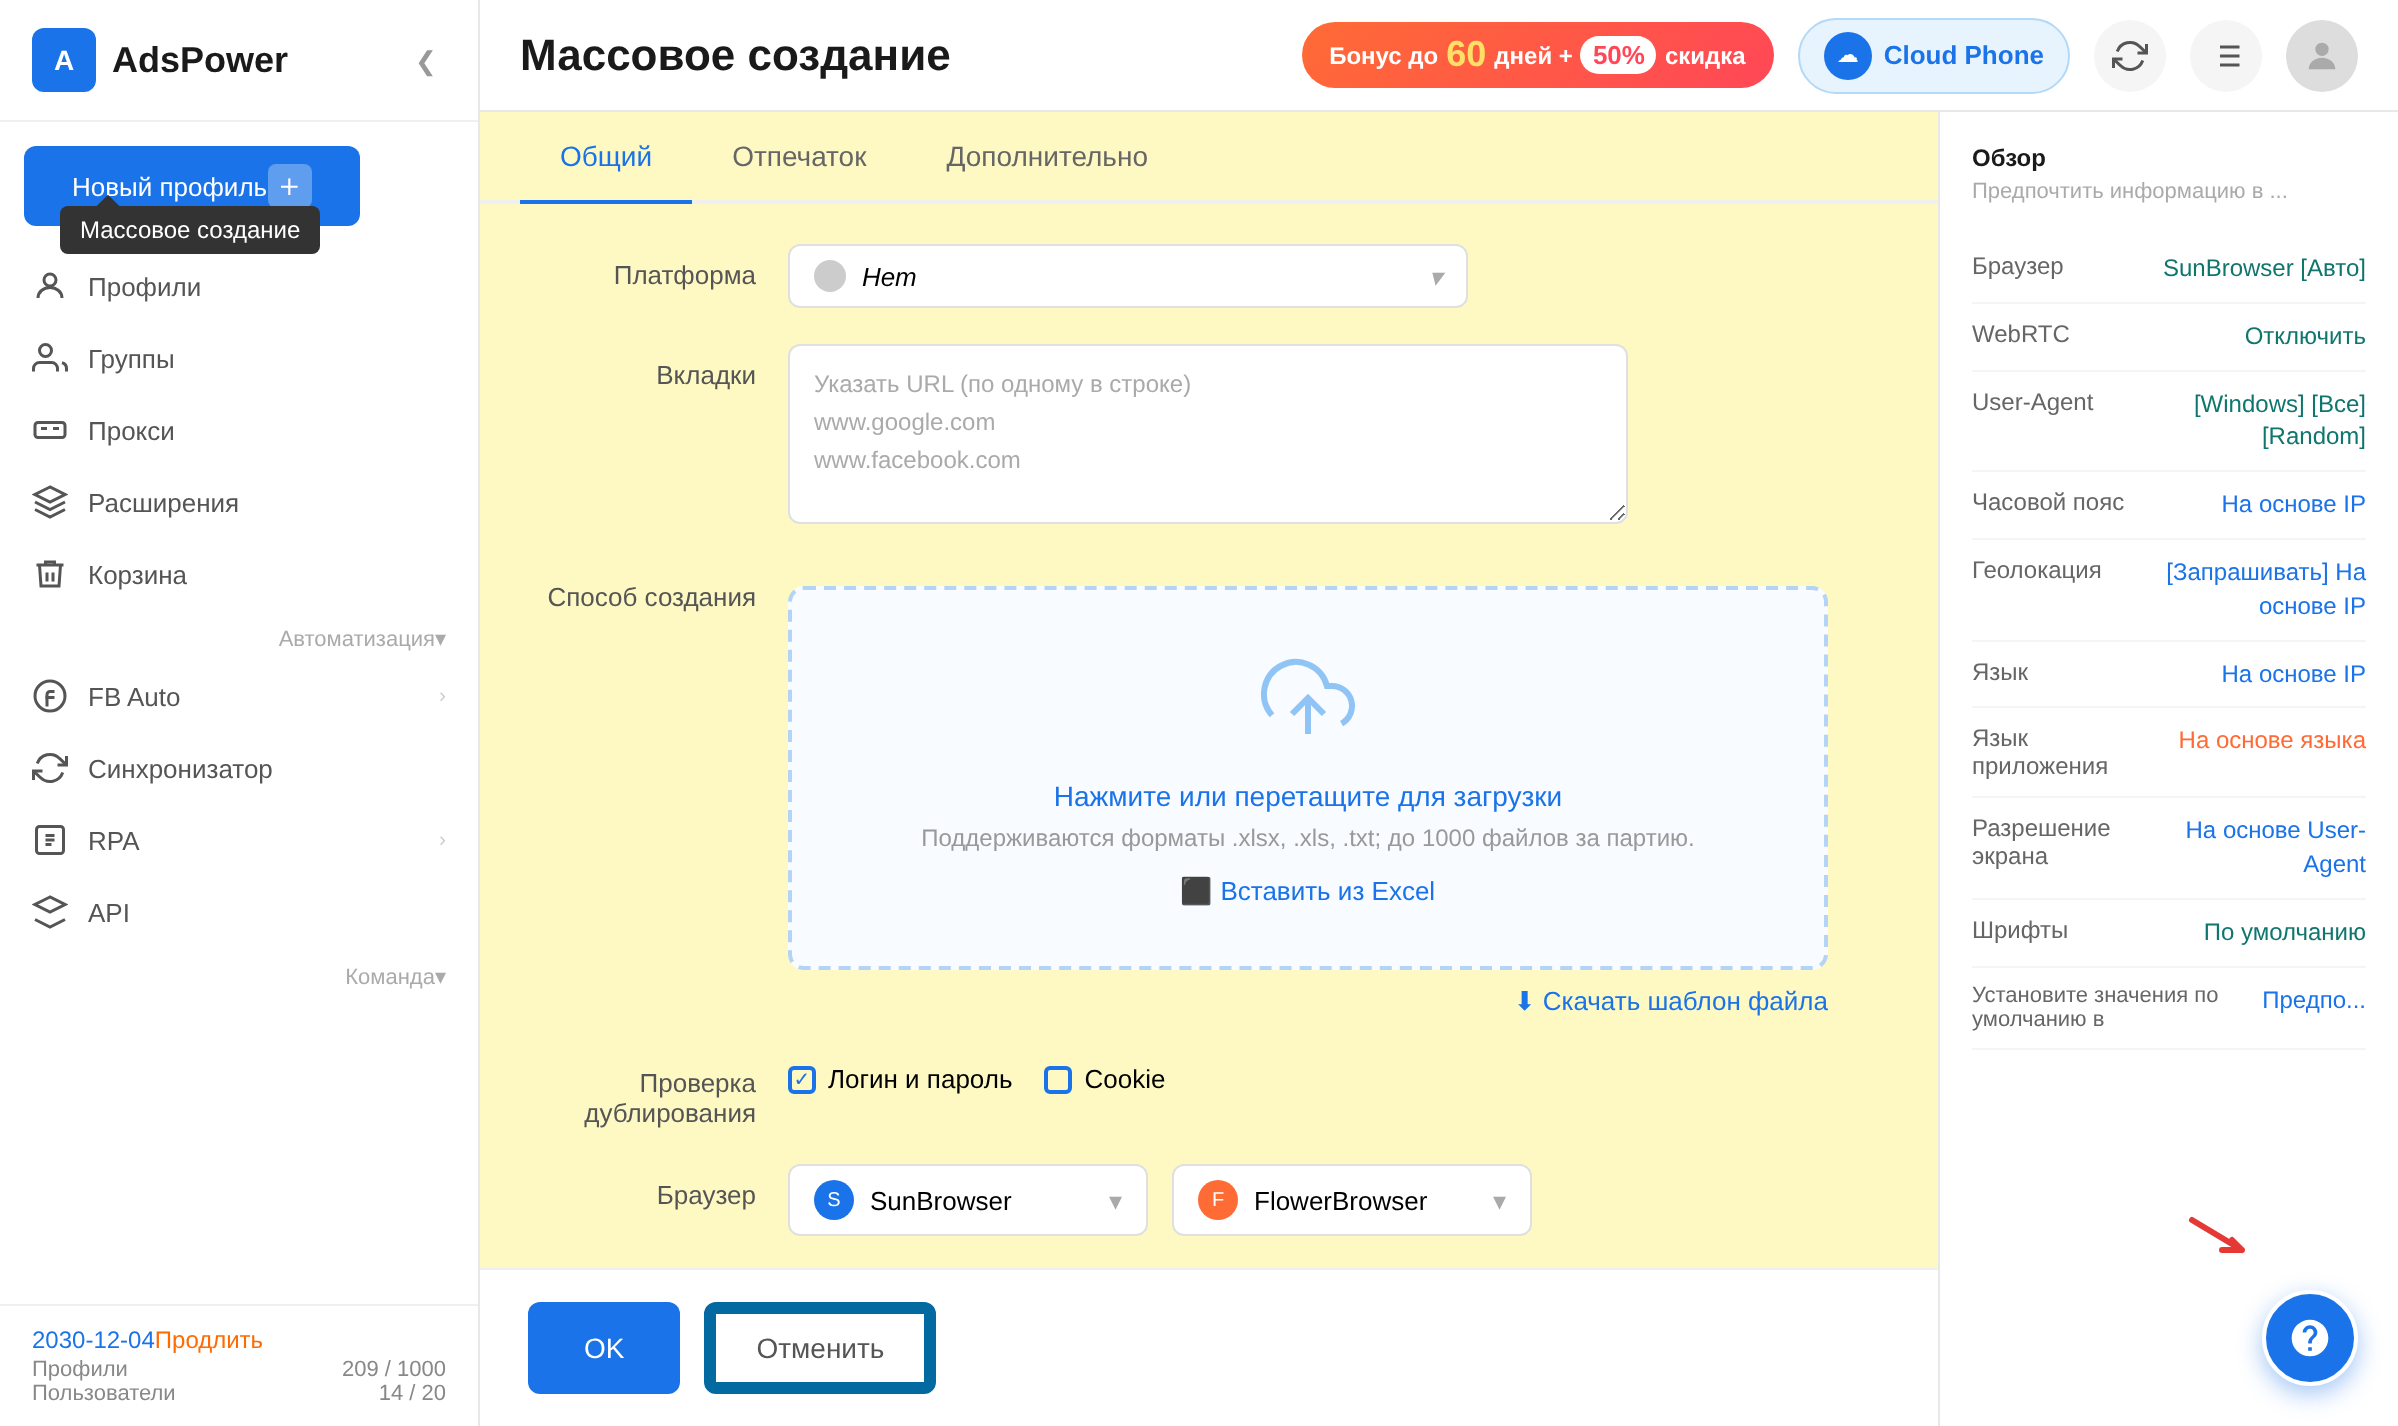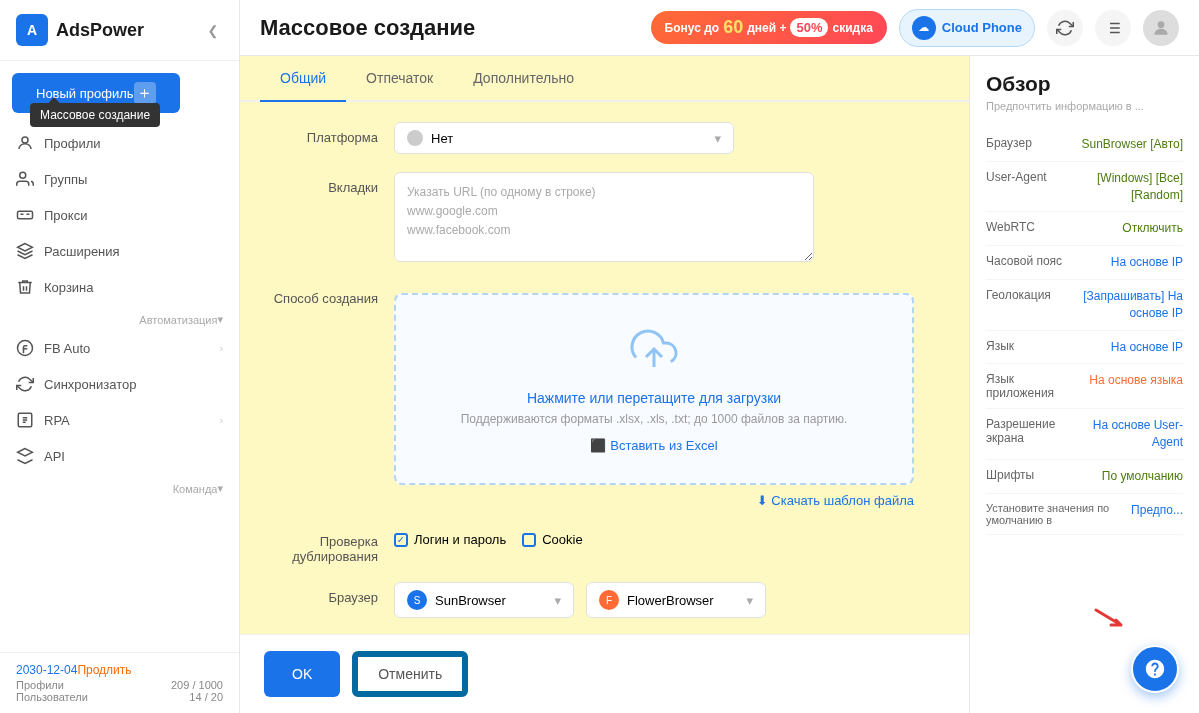--- a/index.html
+++ b/index.html
@@ -51,21 +51,21 @@
     .form-panel { flex: 1; background: #fef9c3; padding: 0; display: flex; flex-direction: column; overflow: hidden; }
     .tabs { display: flex; border-bottom: 2px solid #f0f0f0; padding: 0 20px; }
     .tab { padding: 14px 20px; cursor: pointer; color: #666; font-size: 14px; border-bottom: 2px solid transparent; margin-bottom: -2px; }
     .tab.active { color: #1a73e8; border-bottom-color: #1a73e8; font-weight: 500; }
 
     .form-body { flex: 1; padding: 20px 24px; overflow-y: auto; }
     .form-row { display: flex; margin-bottom: 18px; align-items: flex-start; }
     .form-label { width: 130px; flex-shrink: 0; color: #555; font-size: 13px; padding-top: 8px; text-align: right; padding-right: 16px; }
     .form-control { flex: 1; }
 
-    .select-box { display: flex; align-items: center; border: 1px solid #e0e0e0; border-radius: 6px; padding: 7px 12px; background: white; cursor: pointer; gap: 8px; max-width: 340px; }
+    .select-box { display: flex; align-items: center; border: 1px solid #e0e0e0; border-radius: 6px; padding: 7px 12px; background: white; cursor: pointer; gap: 8px; max-width: 340px; font-style: italic; }
     .select-box .chevron { margin-left: auto; color: #aaa; }
     .platform-dot { width: 16px; height: 16px; border-radius: 50%; background: #ccc; display: flex; align-items: center; justify-content: center; }
 
     .textarea-field { width: 100%; max-width: 420px; border: 1px solid #e0e0e0; border-radius: 6px; padding: 10px 12px; font-size: 12px; color: #aaa; line-height: 1.6; resize: vertical; min-height: 90px; font-family: inherit; }
 
     .creation-method { display: flex; gap: 0; }
     .method-btn { padding: 8px 16px; border: 1px solid #e0e0e0; background: white; cursor: pointer; font-size: 13px; color: #555; }
     .method-btn:first-child { border-radius: 6px 0 0 6px; }
     .method-btn:last-child { border-radius: 0 6px 6px 0; border-left: none; color: #1a73e8; text-decoration: underline; background: none; border: none; }
     .method-btn.active { background: #e8f0fe; color: #1a73e8; border-color: #1a73e8; }
@@ -86,25 +86,25 @@
     .browser-select { display: flex; align-items: center; border: 1px solid #e0e0e0; border-radius: 6px; padding: 7px 12px; background: white; cursor: pointer; gap: 8px; width: 180px; }
     .browser-icon { width: 20px; height: 20px; border-radius: 50%; background: #1a73e8; display: flex; align-items: center; justify-content: center; color: white; font-size: 10px; }
     .browser-icon.orange { background: #ff6b35; }
 
     .footer-buttons { padding: 16px 24px; border-top: 1px solid #f0f0f0; display: flex; gap: 12px; background: #fff; }
     .btn-ok { background: #1a73e8; color: white; border: none; border-radius: 6px; padding: 9px 28px; font-size: 14px; cursor: pointer; font-weight: 500; }
     .btn-cancel { background: white; color: #555; border: 6px solid #0369a1; border-radius: 6px; padding: 9px 20px; font-size: 14px; cursor: pointer; }
 
     
     .overview-panel { width: 230px; background: #fff; border-left: 1px solid #e8e8e8; padding: 16px; overflow-y: auto; flex-shrink: 0; }
-    .overview-title { font-size: 21px; font-weight: 600; color: #1a1a1a; margin-bottom: 4px; }
+    .overview-title { font-size: 12px; font-weight: 600; color: #1a1a1a; margin-bottom: 4px; }
     .overview-subtitle { font-size: 11px; color: #aaa; margin-bottom: 16px; }
     .overview-row { display: flex; justify-content: space-between; align-items: flex-start; padding: 8px 0; border-bottom: 1px solid #f5f5f5; font-size: 12px; }
     .overview-key { color: #666; flex-shrink: 0; width: 80px; }
-    .overview-val { color: #4d7c0f; text-align: right; line-height: 1.4; }
+    .overview-val { color: #0f766e; text-align: right; line-height: 1.4; }
     .val-blue { color: #1a73e8; }
     .val-orange { color: #ff6b35; }
 
     .support-fab { position: fixed; bottom: 20px; right: 20px; width: 48px; height: 48px; background: #1a73e8; border-radius: 50%; display: flex; align-items: center; justify-content: center; color: white; font-size: 20px; cursor: pointer; box-shadow: 0 4px 12px rgba(26,115,232,0.4); border: 2px solid white; }
   </style>
 </head>
 <body>
 
 <div class="sidebar">
   <div class="sidebar-logo">
@@ -356,26 +356,26 @@
 
     <div class="overview-panel">
       <div class="overview-title">Обзор</div>
       <div class="overview-subtitle">Предпочтить информацию в ...</div>
 
       <div class="overview-row">
         <span class="overview-key">Браузер</span>
         <span class="overview-val">SunBrowser [Авто]</span>
       </div>
       <div class="overview-row">
+        <span class="overview-key">WebRTC</span>
+        <span class="overview-val">Отключить</span>
+      </div>
+      <div class="overview-row">
         <span class="overview-key">User-Agent</span>
         <span class="overview-val">[Windows] [Все] [Random]</span>
-      </div>
-      <div class="overview-row">
-        <span class="overview-key">WebRTC</span>
-        <span class="overview-val">Отключить</span>
       </div>
       <div class="overview-row">
         <span class="overview-key">Часовой пояс</span>
         <span class="overview-val val-blue">На основе IP</span>
       </div>
       <div class="overview-row">
         <span class="overview-key">Геолокация</span>
         <span class="overview-val val-blue">[Запрашивать] На основе IP</span>
       </div>
       <div class="overview-row">

